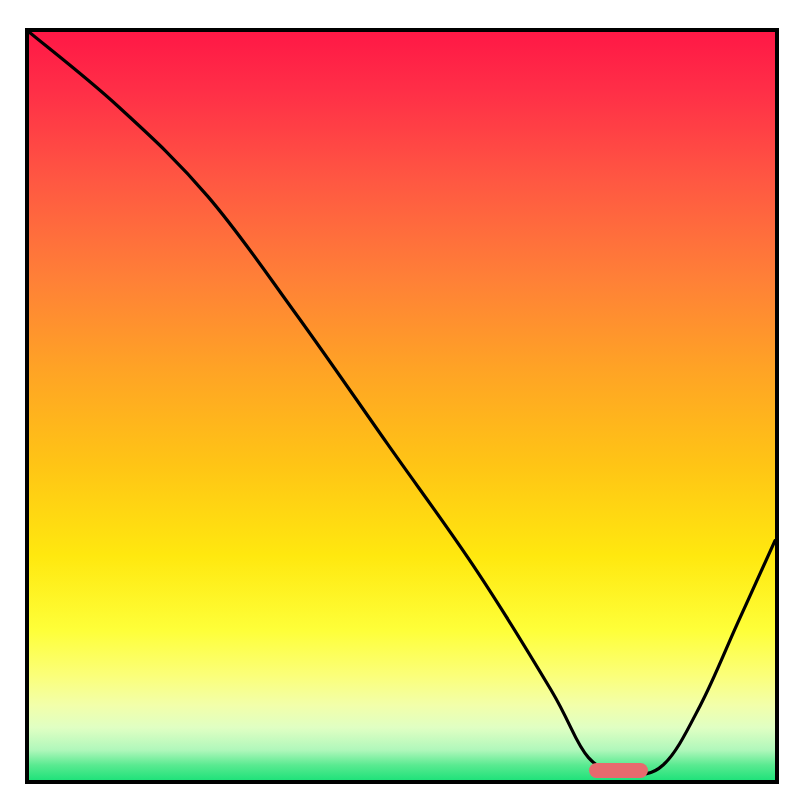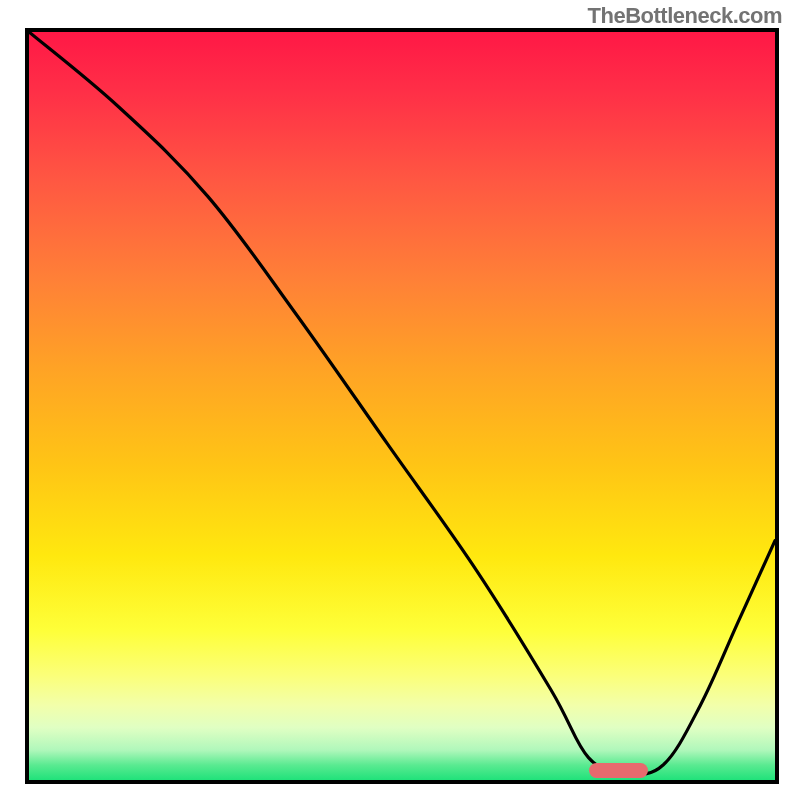--- a/index.html
+++ b/index.html
@@ -68,21 +68,20 @@
     position: absolute;
     background: #e86a6e;
     border-radius: 8px;
   }
 </style>
 </head>
 <body>
 
 <div class="container">
 
-  <div class="watermark">TheBottleneck.com</div>
 
   <div class="plot-frame">
 
     <div class="gradient-bg"></div>
 
     <svg class="curve-layer" viewBox="0 0 746 748" preserveAspectRatio="none">
       <path d="M 0.0 0.0 C 16.1 13.5, 57.3 45.2, 89.5 74.8 C 121.7 104.4, 146.8 126.9, 179.0 164.6 C 211.3 202.3, 236.3 239.8, 268.6 284.2 C 300.8 328.7, 325.9 365.6, 358.1 411.4 C 390.3 457.2, 418.1 494.1, 447.6 538.6 C 477.1 583.0, 502.1 624.6, 522.2 658.2 C 542.3 691.9, 546.1 710.7, 559.5 725.6 C 572.9 740.4, 583.4 739.2, 596.8 740.5 C 610.2 741.9, 620.7 745.2, 634.1 733.0 C 647.5 720.9, 658.0 698.8, 671.4 673.2 C 684.8 647.6, 695.3 620.5, 708.7 590.9 C 722.1 561.3, 739.3 523.5, 746.0 508.6" fill="none" stroke="#000" stroke-width="3.2" stroke-linecap="round" stroke-linejoin="round"></path>
     </svg>
 
     <div class="marker" style="left: 559.5px; width: 59.68px; top: 730.776px; height: 15px; background: rgb(232, 106, 110);"></div>

